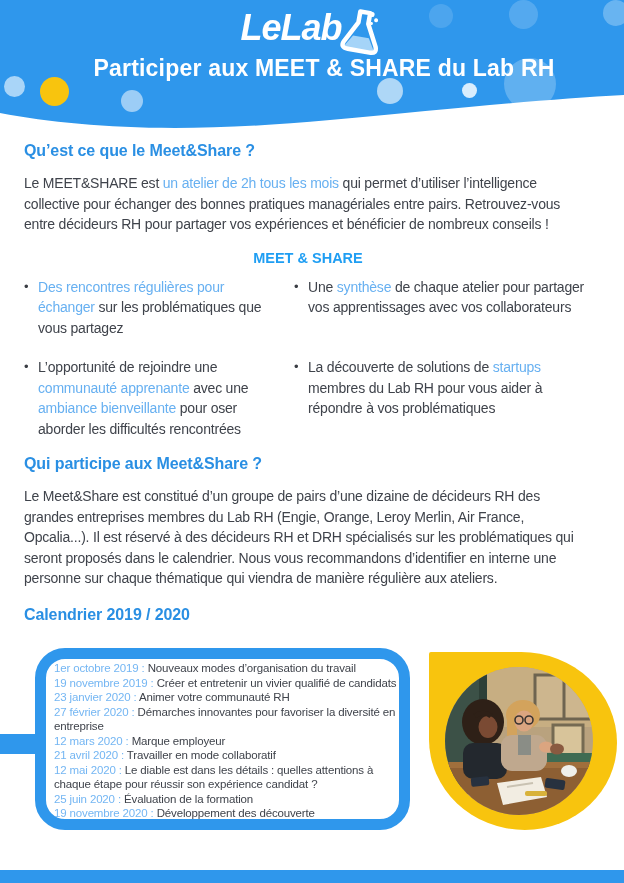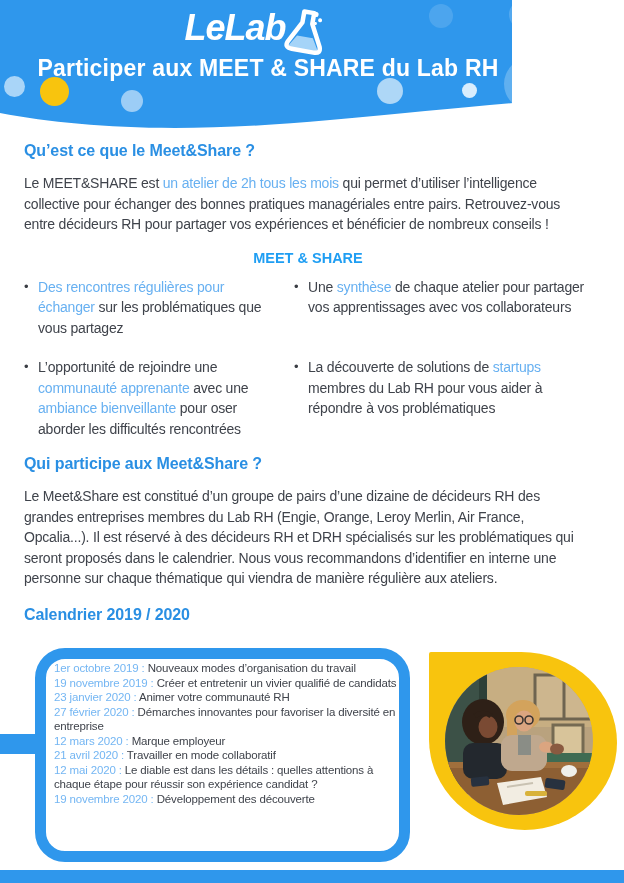--- a/index.html
+++ b/index.html
@@ -1,20 +1,20 @@
 <!DOCTYPE html>
 <html><head>
 <meta charset="utf-8">
 <style>
   html,body{margin:0;padding:0;background:#e8e8e8;}
   .page{position:relative;width:624px;height:883px;background:#fff;overflow:hidden;
         font-family:"Liberation Sans",sans-serif;color:#3f434b;margin:0 auto;}
 
   
-  .header{position:absolute;top:0;left:0;width:512px;height:130px;background:#2f97ec;}
+  .header{position:absolute;top:0;left:0;width:624px;height:130px;background:#2f97ec;}
   .circle{position:absolute;border-radius:50%;}
   .c1{left:4px;top:76px;width:21px;height:21px;background:#a9d5f8;}
   .c2{left:40px;top:77px;width:29px;height:29px;background:#f8c40e;}
   .c3{left:121px;top:90px;width:22px;height:22px;background:#9ccdf6;}
   .c4{left:377px;top:78px;width:26px;height:26px;background:#aed7f7;}
   .c5{left:509px;top:0px;width:29px;height:29px;background:rgba(255,255,255,0.18);}
   .c6{left:504px;top:58px;width:52px;height:52px;background:rgba(255,255,255,0.24);}
   .c7{left:462px;top:83px;width:15px;height:15px;background:#d9edfd;}
   .c8{left:603px;top:0px;width:26px;height:26px;background:rgba(255,255,255,0.28);}
   .c9{left:429px;top:4px;width:24px;height:24px;background:rgba(255,255,255,0.14);}
@@ -36,21 +36,21 @@
   h2{color:#2a8fe3;font-size:16px;font-weight:800;margin:12px 0 0;letter-spacing:-.1px;}
   .para{font-size:14px;line-height:20.5px;letter-spacing:-.2px;margin:13px 0 0;}
   .hl{color:#67b0f1;}
   .sub{color:#1f9ef3;font-size:14.5px;font-weight:800;text-align:center;margin:15px 0 0;}
   .bullets{display:grid;grid-template-columns:244px 1fr;column-gap:26px;row-gap:19px;
            list-style:none;margin:11px 0 0;padding:0;}
   .bullet{display:flex;font-size:14px;line-height:20.5px;letter-spacing:-.2px;}
   .dot{flex:0 0 14px;color:#3a3d44;font-size:13px;}
 
   
-  .cal-box{position:absolute;left:35px;top:648px;width:375px;height:214px;
+  .cal-box{position:absolute;left:35px;top:648px;width:375px;height:182px;
            box-sizing:border-box;border:11px solid #2f97ec;border-radius:30px;
            background:#fff;padding:2px 2px 0 8px;font-size:11.5px;line-height:14.5px;
            letter-spacing:-.15px;color:#3f434b;z-index:3;}
   .event .date{color:#74b6f3;}
   .cal-tab{position:absolute;left:0;top:734px;width:47px;height:20px;background:#2f97ec;
            border-radius:0 6px 6px 0;z-index:2;}
 
   
   .blob{position:absolute;left:429px;top:652px;width:188px;height:178px;background:#f8c40e;
         border-radius:2px 52% 50% 52%;z-index:1;}
@@ -151,20 +151,23 @@
       </div>
 
       <div class="event">
         <span class="date">21 avril 2020 :</span><span> Travailler en mode collaboratif</span>
       </div>
 
       <div class="event">
         <span class="date">12 mai 2020 :</span><span> Le diable est dans les détails : quelles attentions à chaque étape pour réussir son expérience candidat ?</span>
       </div>
 
+      <div class="event">
+        <span class="date">25 juin 2020 :</span><span> Évaluation de la formation</span>
+      </div>
 
       <div class="event">
         <span class="date">19 novembre 2020 :</span><span> Développement des découverte</span>
       </div>
     </div>
 
   <div class="blob">
     <div class="photo">
       <svg width="148" height="148" viewBox="0 0 148 148">
         <rect x="0" y="0" width="148" height="148" fill="#b9a27e"></rect>

